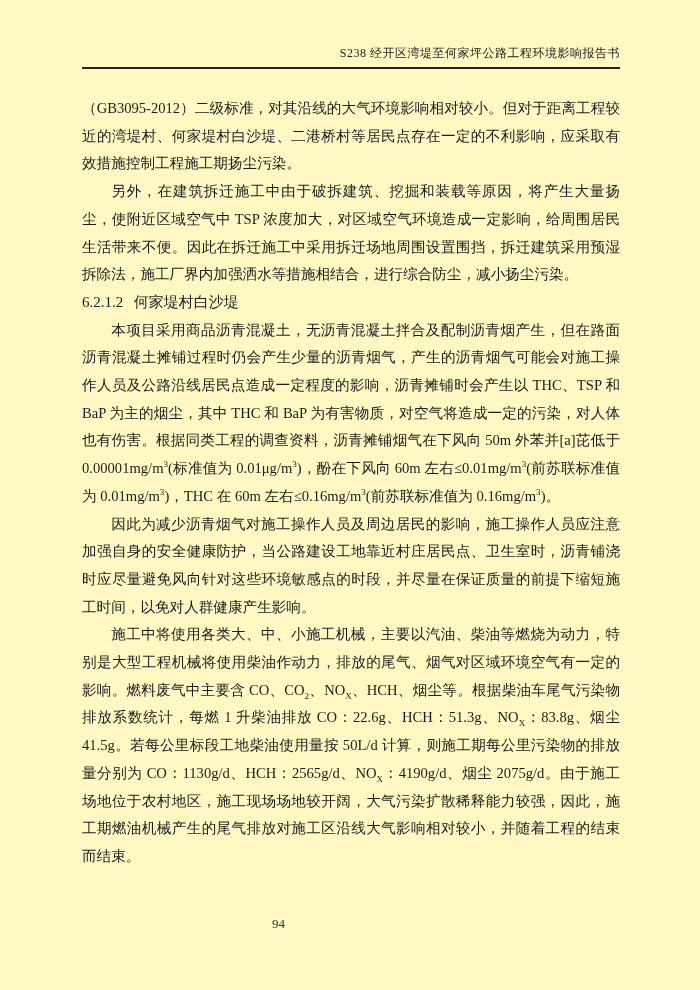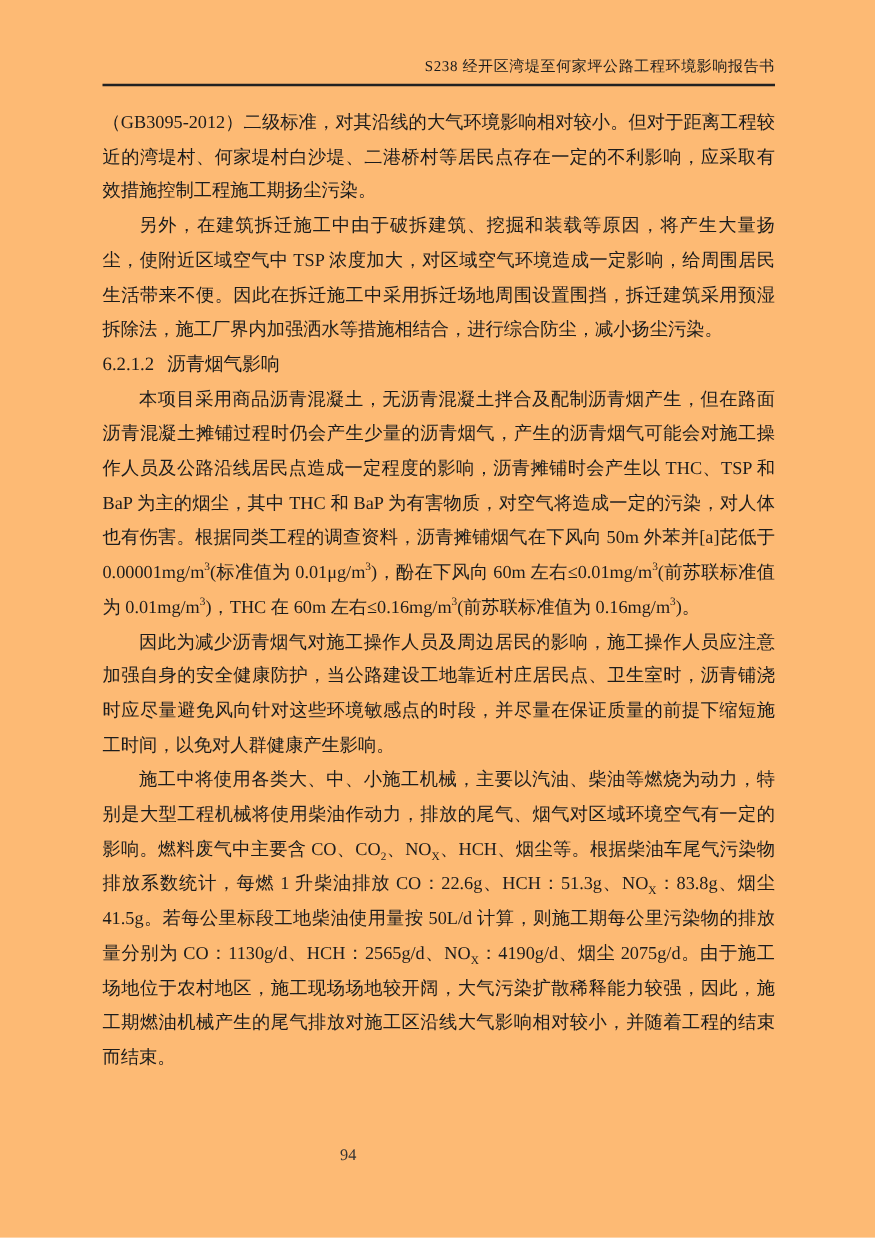--- a/index.html
+++ b/index.html
@@ -11,38 +11,38 @@
     width: 700px;
     height: 990px;
     position: relative;
     overflow: hidden;
     font-family: "Liberation Serif", "DejaVu Serif", serif;
     color: #1c1c1c;
   }
   .page {
     position: absolute;
     inset: 0;
-    background: #fdba74;
+    background: #fef9c3;
   }
   .content {
     position: absolute;
     left: 82px;
     top: 44px;
     width: 538px;
   }
   .page-header {
     font-size: 12px;
     line-height: 18px;
     text-align: right;
     letter-spacing: 0.5px;
     padding-bottom: 5px;
     border-bottom: 2px solid #222222;
   }
   .doc-body {
-    margin-top: 16px;
+    margin-top: 26px;
     font-size: 14.6px;
     line-height: 27.7px;
     text-align: justify;
   }
   .doc-body p {
     margin: 0;
   }
   .doc-body p.indent {
     text-indent: 2em;
   }
@@ -78,20 +78,20 @@
 </style>
 </head>
 <body>
 
 <div class="page">
   <div class="content">
     <div class="page-header">S238 经开区湾堤至何家坪公路工程环境影响报告书</div>
     <div class="doc-body">
         <p class=""><span>（GB3095-2012）二级标准，对其沿线的大气环境影响相对较小。但对于距离工程较近的湾堤村、何家堤村白沙堤、二港桥村等居民点存在一定的不利影响，应采取有效措施控制工程施工期扬尘污染。</span></p>
         <p class="indent"><span>另外，在建筑拆迁施工中由于破拆建筑、挖掘和装载等原因，将产生大量扬尘，使附近区域空气中 TSP 浓度加大，对区域空气环境造成一定影响，给周围居民生活带来不便。因此在拆迁施工中采用拆迁场地周围设置围挡，拆迁建筑采用预湿拆除法，施工厂界内加强洒水等措施相结合，进行综合防尘，减小扬尘污染。</span></p>
-        <h3 class="sec-heading"><span class="sec-num">6.2.1.2</span><span>沥青烟气影响</span></h3>
+        <h3 class="sec-heading"><span class="sec-num">6.2.1.2</span><span>何家堤村白沙堤</span></h3>
         <p class="indent"><span>本项目采用商品沥青混凝土，无沥青混凝土拌合及配制沥青烟产生，但在路面沥青混凝土摊铺过程时仍会产生少量的沥青烟气，产生的沥青烟气可能会对施工操作人员及公路沿线居民点造成一定程度的影响，沥青摊铺时会产生以 THC、TSP 和 BaP 为主的烟尘，其中 THC 和 BaP 为有害物质，对空气将造成一定的污染，对人体也有伤害。根据同类工程的调查资料，沥青摊铺烟气在下风向 50m 外苯并[a]芘低于 0.00001mg/m</span><span class="run-sup">3</span><span>(标准值为 0.01μg/m</span><span class="run-sup">3</span><span>)，酚在下风向 60m 左右≤0.01mg/m</span><span class="run-sup">3</span><span>(前苏联标准值为 0.01mg/m</span><span class="run-sup">3</span><span>)，THC 在 60m 左右≤0.16mg/m</span><span class="run-sup">3</span><span>(前苏联标准值为 0.16mg/m</span><span class="run-sup">3</span><span>)。</span></p>
         <p class="indent"><span>因此为减少沥青烟气对施工操作人员及周边居民的影响，施工操作人员应注意加强自身的安全健康防护，当公路建设工地靠近村庄居民点、卫生室时，沥青铺浇时应尽量避免风向针对这些环境敏感点的时段，并尽量在保证质量的前提下缩短施工时间，以免对人群健康产生影响。</span></p>
         <p class="indent"><span>施工中将使用各类大、中、小施工机械，主要以汽油、柴油等燃烧为动力，特别是大型工程机械将使用柴油作动力，排放的尾气、烟气对区域环境空气有一定的影响。燃料废气中主要含 CO、CO</span><span class="run-sub">2</span><span>、NO</span><span class="run-sub">X</span><span>、HCH、烟尘等。根据柴油车尾气污染物排放系数统计，每燃 1 升柴油排放 CO：22.6g、HCH：51.3g、NO</span><span class="run-sub">X</span><span>：83.8g、烟尘 41.5g。若每公里标段工地柴油使用量按 50L/d 计算，则施工期每公里污染物的排放量分别为 CO：1130g/d、HCH：2565g/d、NO</span><span class="run-sub">X</span><span>：4190g/d、烟尘 2075g/d。由于施工场地位于农村地区，施工现场场地较开阔，大气污染扩散稀释能力较强，因此，施工期燃油机械产生的尾气排放对施工区沿线大气影响相对较小，并随着工程的结束而结束。</span></p>
       </div>
   </div>
   <div class="page-footer">94</div>
 </div>
 
 </body></html>

